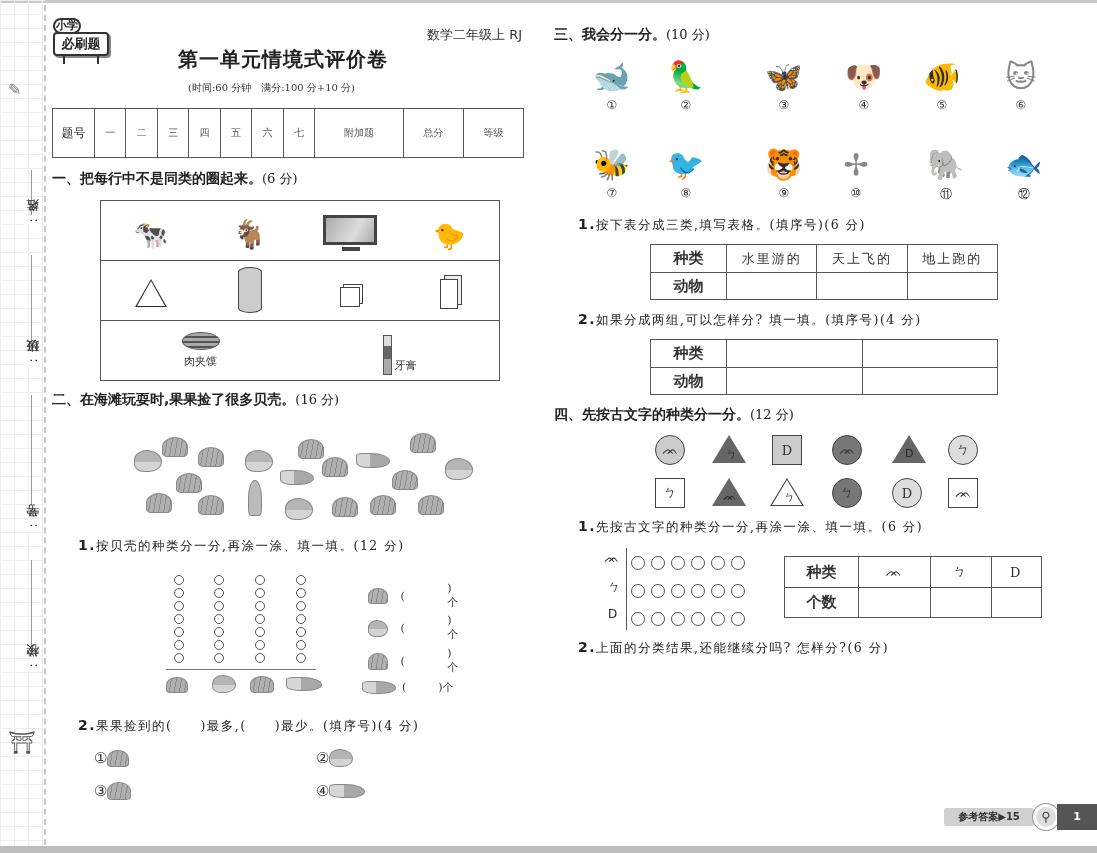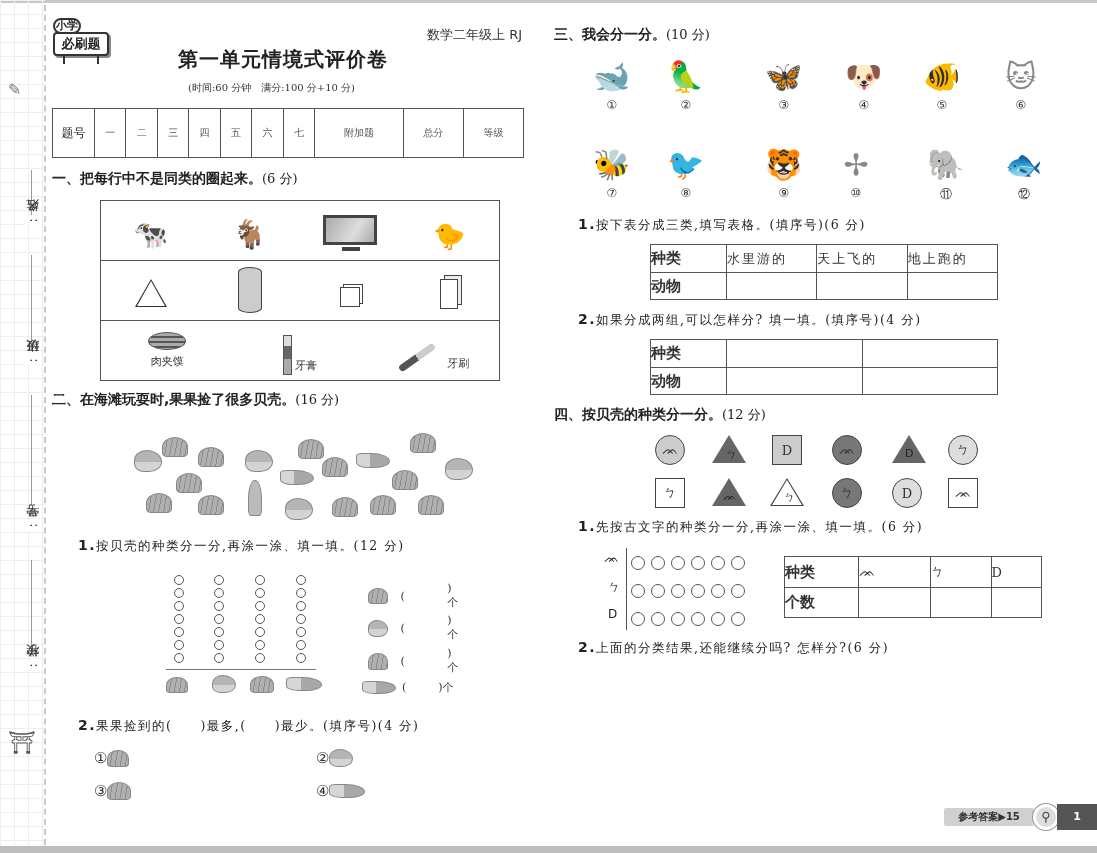--- a/index.html
+++ b/index.html
@@ -31,21 +31,21 @@
 .grid1 .row:last-child{border-bottom:none}
 .cell{width:90px;height:56px;display:flex;align-items:flex-end;justify-content:center;position:relative}
 .cap{font-size:11px;font-family:"DejaVu Serif",serif;color:#333;margin-left:3px}
 .shell{display:inline-block;background:#a9a9a9;border:1px solid #888}
 .scallop{width:26px;height:20px;border-radius:50% 50% 20% 20%;background:repeating-linear-gradient(100deg,#b0b0b0 0 4px,#8c8c8c 4px 5px)}
 .snail{width:28px;height:22px;border-radius:50% 60% 50% 40%;background:linear-gradient(180deg,#b5b5b5 55%,#d4d4d4 55%)}
 .conch{width:34px;height:15px;border-radius:20% 60% 50% 40%;background:linear-gradient(90deg,#d6d6d6 0 40%,#a8a8a8 40%)}
 .circles-col{display:flex;flex-direction:column;gap:0}
 .oc{width:10px;height:10px;border:1px solid #555;border-radius:50%;margin:1.5px 0;background:#fff}
 .paren{font-size:11px;color:#333;font-family:"DejaVu Serif",serif}
-.tbl3 td{border:1px solid #555;font-family:"DejaVu Serif",serif;font-size:13px;color:#333;letter-spacing:2px}
+.tbl3 td{border:1px solid #555;font-family:"DejaVu Serif",serif;font-size:13px;text-align:center;color:#333;letter-spacing:2px}
 .tbl3 td.h{font-family:"DejaVu Sans",sans-serif;font-weight:bold;font-size:15px;letter-spacing:0}
 .animal{width:52px;height:44px;display:flex;align-items:center;justify-content:center;font-size:30px;color:#888}
 .num{font-size:12px;font-family:"DejaVu Serif",serif;color:#333;text-align:center}
 .card{width:30px;height:30px;display:flex;align-items:center;justify-content:center;font-size:13px;color:#333;font-family:"DejaVu Serif",serif;position:absolute}
 .c-circle{border-radius:50%;border:1px solid #444}
 .c-square{border:1px solid #444}
 .tri{width:0;height:0;border-left:17px solid transparent;border-right:17px solid transparent;border-bottom:28px solid #666;position:absolute}
 .tri-g{font-size:11px;position:absolute;color:#222}
 .footer-ans{left:944px;top:808px;width:90px;height:18px;background:#d0d0d0;border-radius:2px;font-size:10px;color:#333;font-weight:bold;text-align:center;line-height:18px}
 .footer-key{left:1033px;top:804px;width:26px;height:26px;border-radius:50%;background:#ddd;border:3px solid #fff;box-shadow:0 0 0 1px #999;font-size:13px;text-align:center;line-height:20px;color:#444}
@@ -134,24 +134,20 @@
       </div>
   </div>
   <div class="row" style="top:120px;height:60px">
     <div class="cell" style="flex-direction:column;align-items:center">
         <div style="width:38px;height:18px;border-radius:50%;background:repeating-linear-gradient(#aaa 0 3px,#555 3px 5px);border:1px solid #555"></div>
         <span class="cap" style="margin:4px 0 2px">肉夹馍</span>
       </div>
     <div class="cell">
         <div style="width:9px;height:40px;background:linear-gradient(#ddd 25%,#666 25% 60%,#aaa 60%);border:1px solid #555;margin-bottom:4px"></div>
         <span class="cap" style="margin-bottom:6px">牙膏</span>
-      </div>
-    <div class="cell">
-        <div style="width:42px;height:7px;background:linear-gradient(90deg,#555 50%,#ccc 50%);border-radius:4px;transform:rotate(-35deg);margin:0 6px 18px 0"></div>
-        <span class="cap" style="margin-bottom:8px">牙刷</span>
       </div>
   </div>
 </div>
 
 <div class="abs sec" style="left:52px;top:391px">
   <span>二、在海滩玩耍时,果果捡了很多贝壳。</span><span class="pts">(16 分)</span>
 </div>
 <div class="abs" style="left:120px;top:425px;width:360px;height:95px">
   <div class="abs shell snail" style="left:14px;top:25px"></div>
   <div class="abs shell scallop" style="left:42px;top:12px"></div>
@@ -345,21 +341,21 @@
       </tr>
   <tr>
         <td class="h">动物</td>
         <td></td>
         <td></td>
       </tr>
 </tbody>
   </table>
 
 <div class="abs sec" style="left:554px;top:406px">
-  <span>四、按贝壳的种类分一分。</span><span class="pts">(12 分)</span>
+  <span>四、先按古文字的种类分一分。</span><span class="pts">(12 分)</span>
 </div>
 <div class="abs" style="left:650px;top:433px;width:330px;height:80px">
 
   <div class="card c-circle" style="left:5px;top:2px;background:#ccc">
       <span>ᨏ</span>
     </div>
   <div style="position:absolute;left:62px;top:2px;width:34px;height:30px">
       <div class="tri" style="left:0;top:0"></div>
       <span class="tri-g" style="left:14px;top:12px">ㄅ</span>
     </div>

